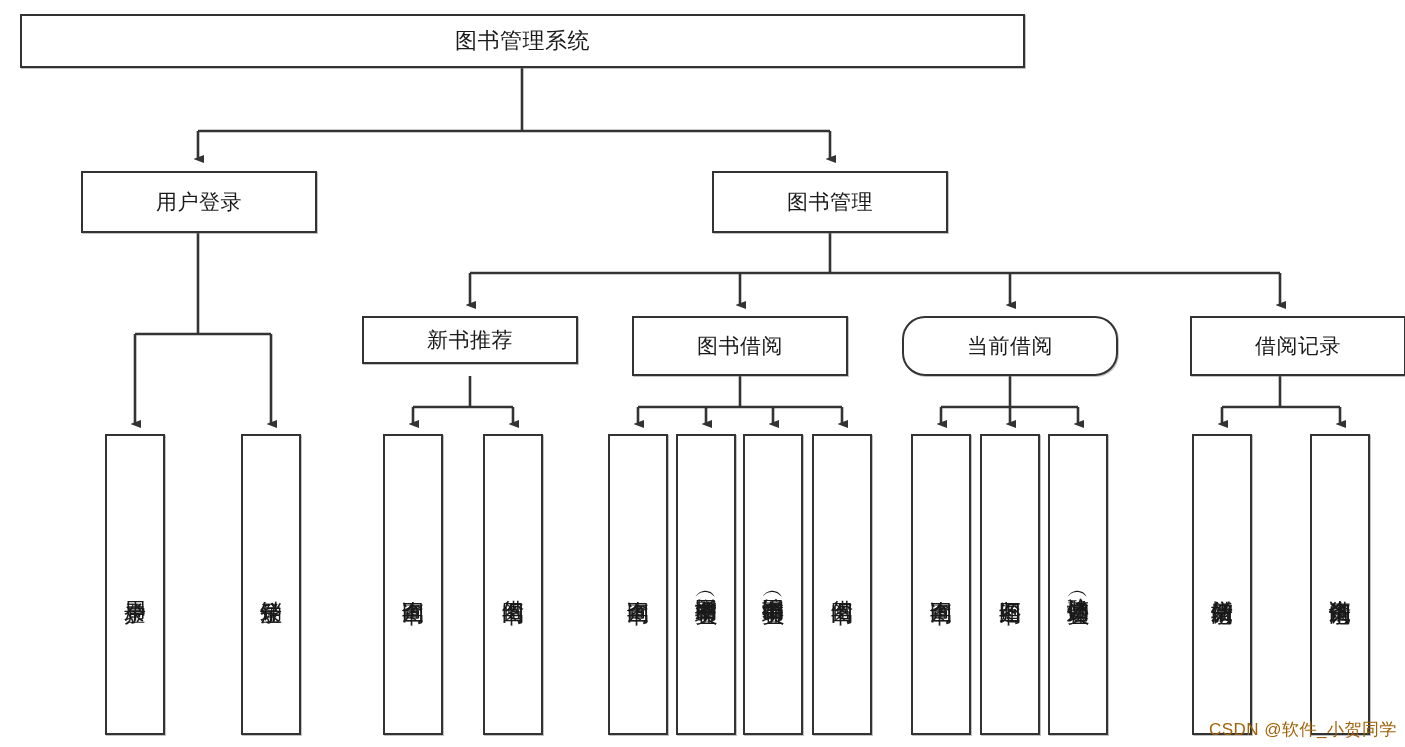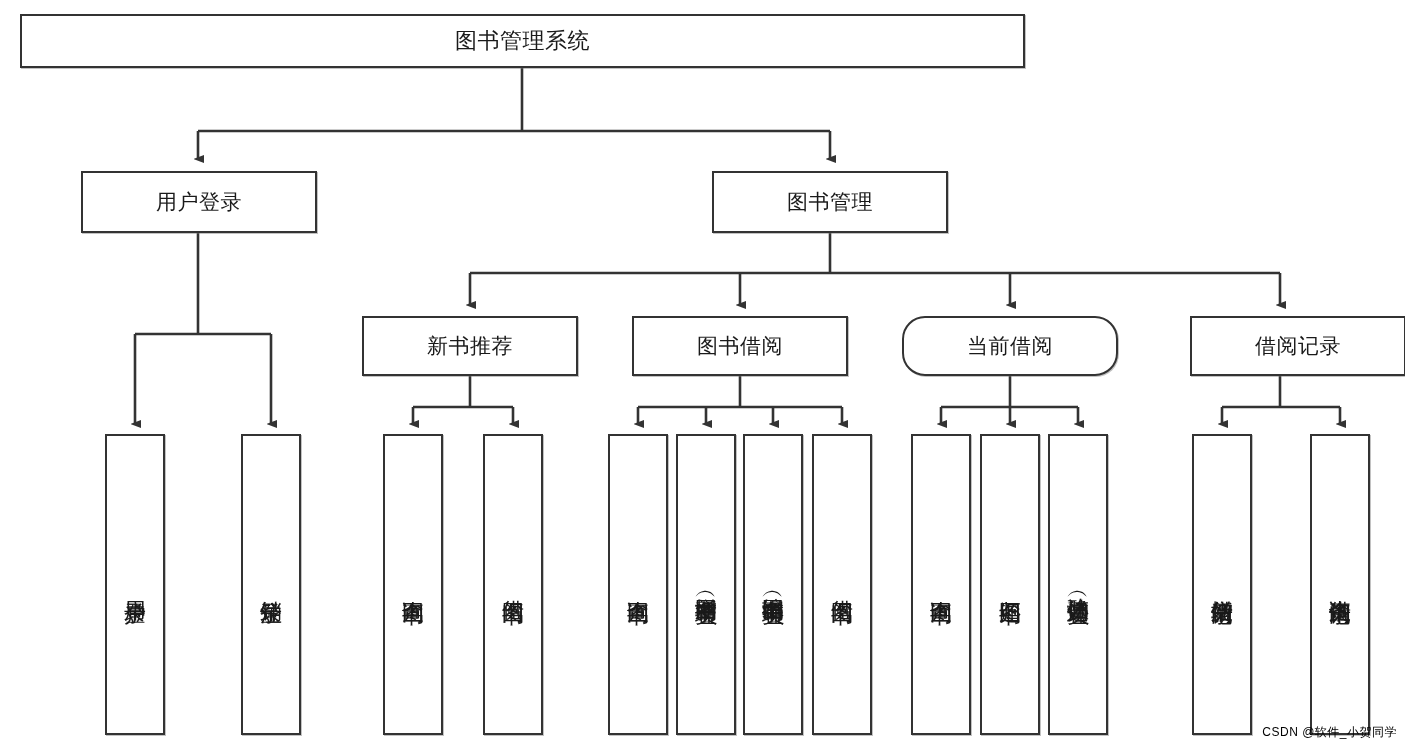--- a/index.html
+++ b/index.html
@@ -55,22 +55,22 @@
   }
   .node-v > span {
     writing-mode: vertical-rl;
     text-orientation: upright;
     display: block;
   }
   #watermark {
     position: absolute;
     right: 8px;
     bottom: 6px;
-    font-size: 12px;
-    color: #000000;
+    font-size: 17px;
+    color: #a16207;
     letter-spacing: 0.5px;
     white-space: nowrap;
     user-select: none;
   }
 </style>
 </head>
 <body>
 
 <div id="canvas">
 
@@ -128,21 +128,21 @@
     <span>图书管理系统</span>
   </div>
 
   <div class="node node-h" style="left:81px; top:171px; width:236px; height:62px;">
     <span>用户登录</span>
   </div>
   <div class="node node-h" style="left:712px; top:171px; width:236px; height:62px;justify-content:center;">
     <span>图书管理</span>
   </div>
 
-  <div class="node node-h" style="left:362px; top:316px; width:216px; height:60px;text-align:center;">
+  <div class="node node-h" style="left:362px; top:316px; width:216px; height:48px;text-align:center;">
     <span>新书推荐</span>
   </div>
   <div class="node node-h" style="left:632px; top:316px; width:216px; height:60px;">
     <span>图书借阅</span>
   </div>
   <div class="node node-h" style="left:902px; top:316px; width:216px; height:60px;border-radius:23px;">
     <span>当前借阅</span>
   </div>
   <div class="node node-h" style="left:1190px; top:316px; width:216px; height:60px;">
     <span>借阅记录</span>

